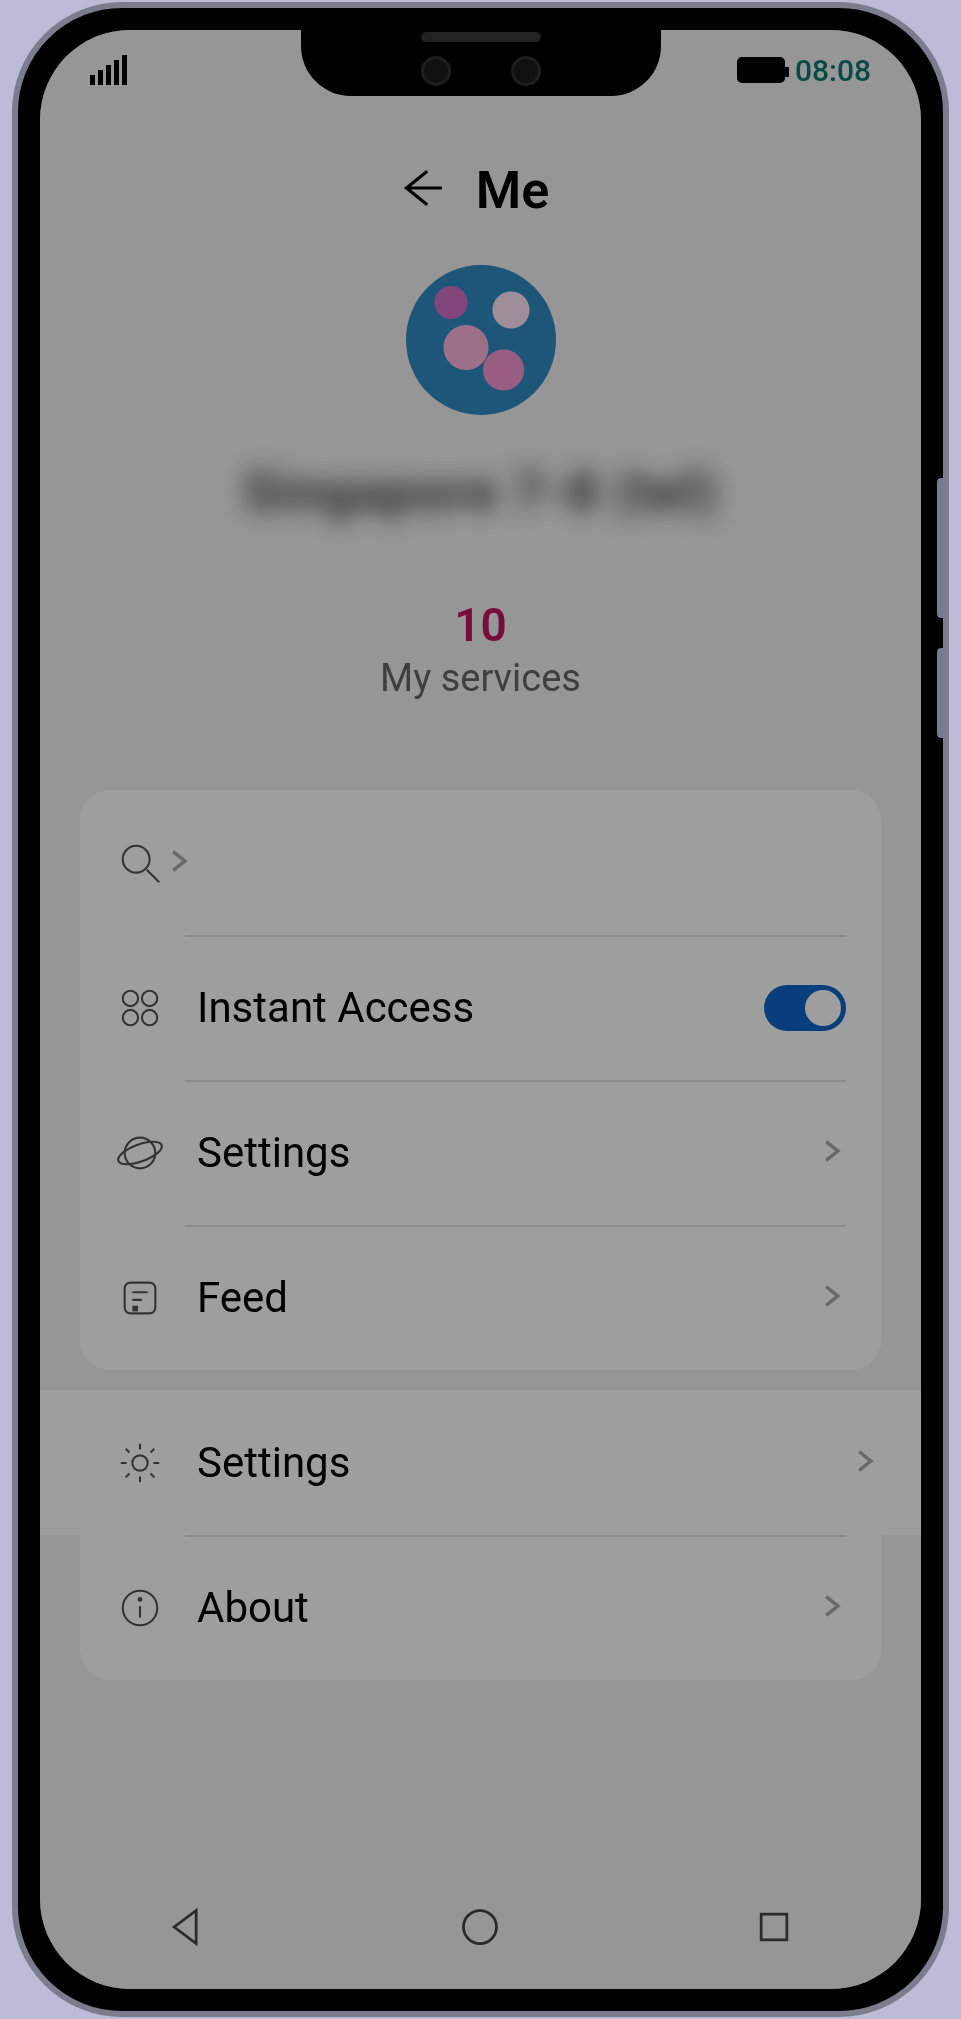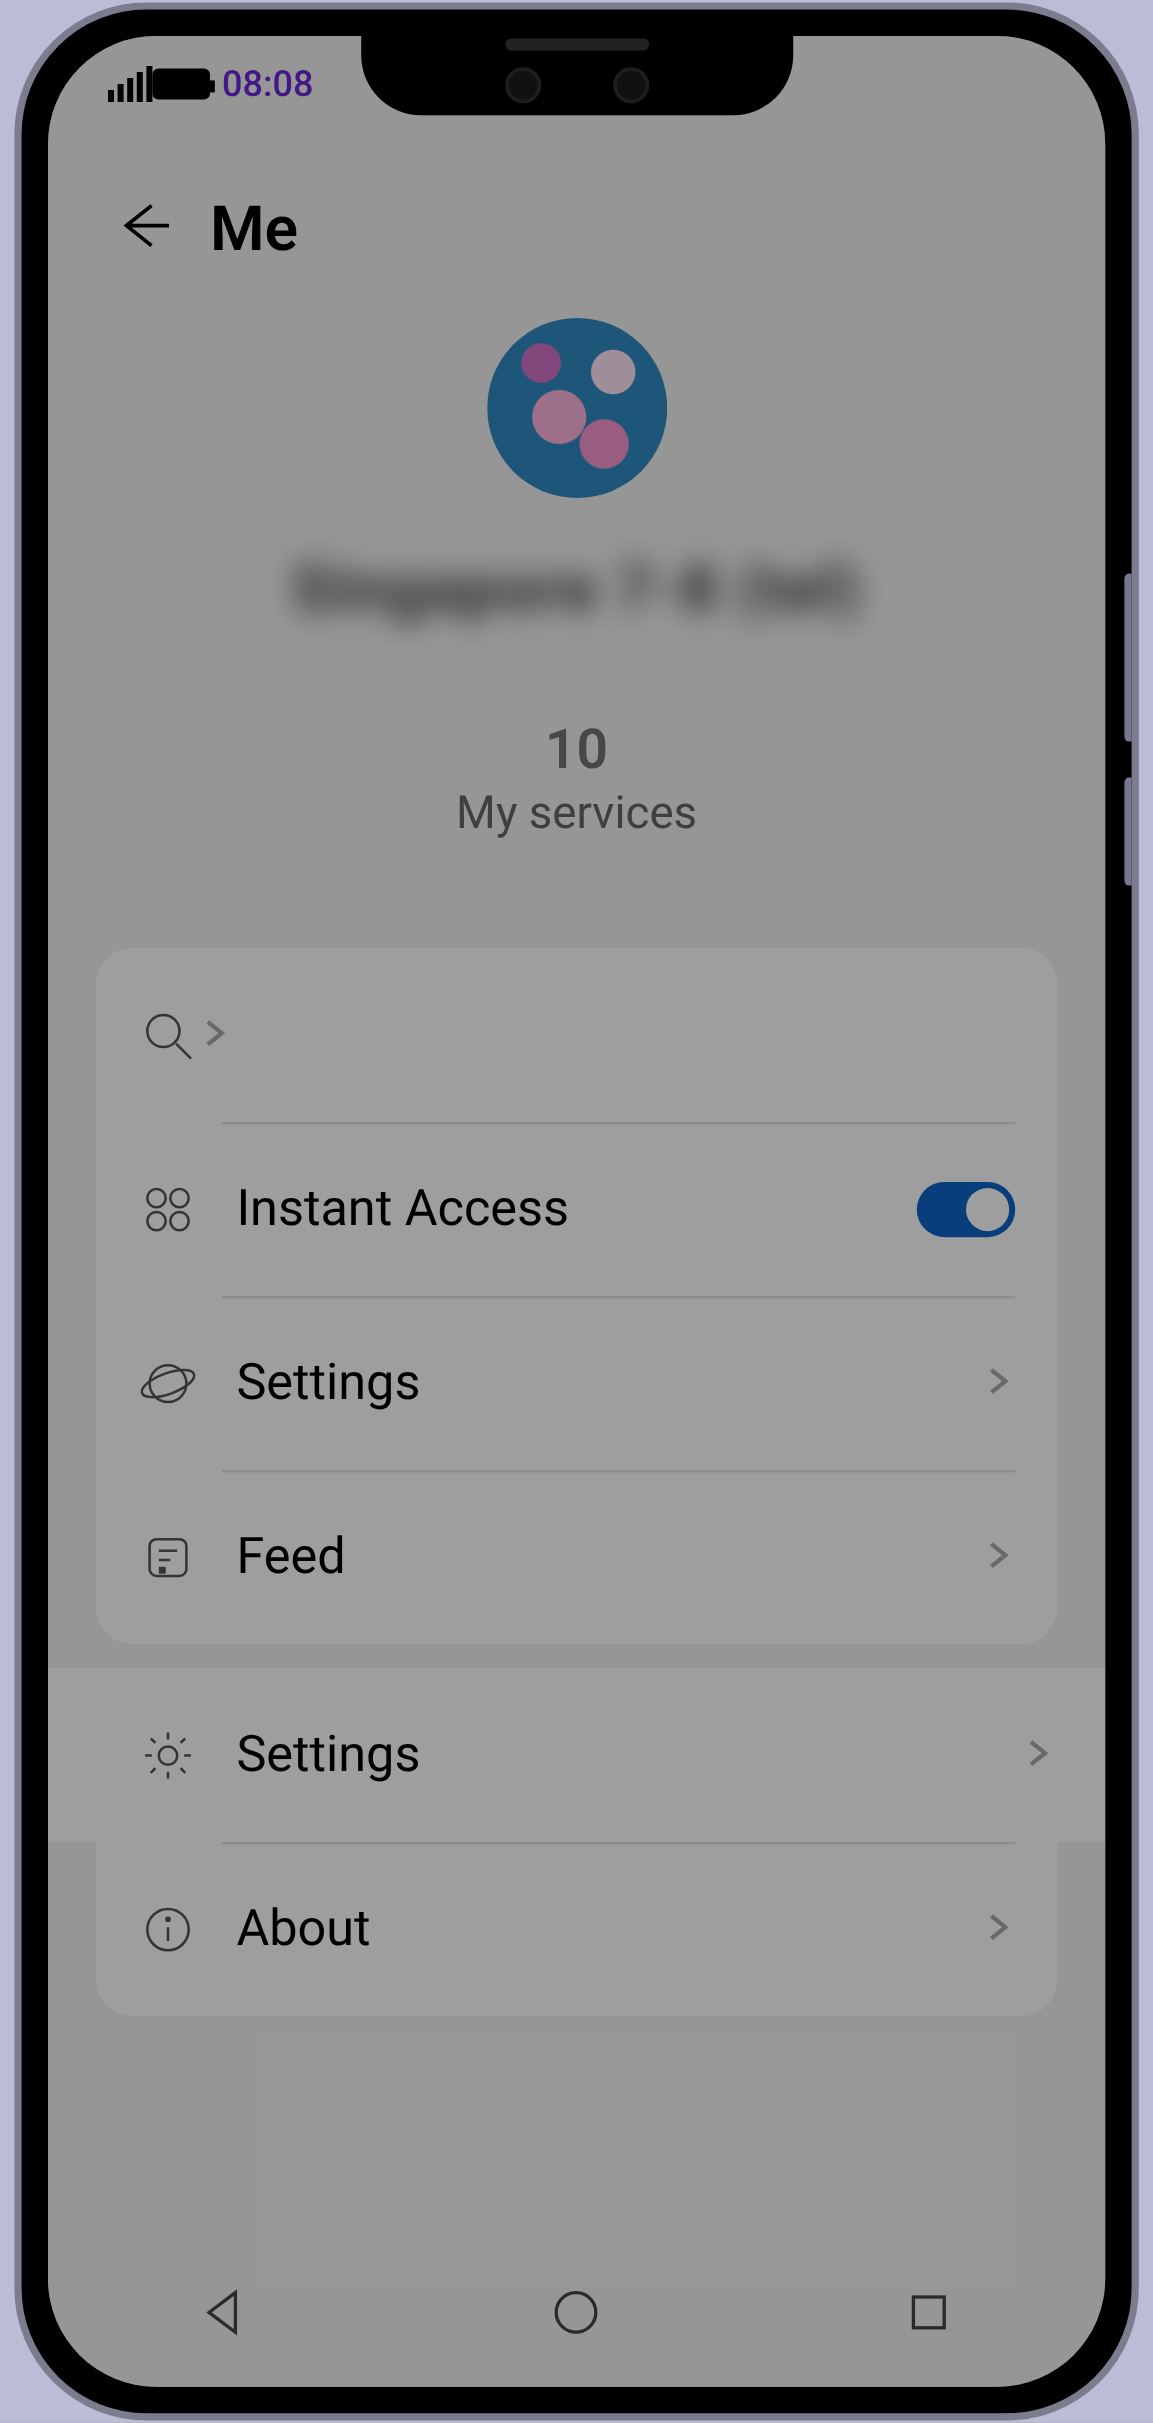--- a/index.html
+++ b/index.html
@@ -47,40 +47,41 @@
       width:120px;height:10px;border-radius:10px;background:#222;
     }
     .notch .cam{
       position:absolute;top:30px;width:30px;height:30px;border-radius:50%;
       background:#111;border:3px solid #1e1e1e;
     }
     .notch .cam.c1{left:120px}.notch .cam.c2{right:120px}
     
     .status {
       position:absolute; top:0; left:0; right:0; height:80px;
-      display:flex; align-items:center; justify-content:flex-start;
+      display:flex; align-items:center; justify-content:space-between;
       padding:0 50px;
-      color:#6d28d9; font-size:30px; font-weight:500;
+      color:#0f766e; font-size:30px; font-weight:500;
       z-index:5;
     }
     .sig-bars { display:flex; align-items:flex-end; gap:3px; }
     .sig-bars span{ width:5px; background:#000; display:block; }
     .sig-bars span:nth-child(1){height:10px}
     .sig-bars span:nth-child(2){height:15px}
     .sig-bars span:nth-child(3){height:20px}
     .sig-bars span:nth-child(4){height:25px}
     .sig-bars span:nth-child(5){height:30px}
     .status-right{display:flex;align-items:center;gap:10px}
     .batt{ width:48px;height:26px;border:3px solid #000;border-radius:5px;position:relative;background:#000 }
     .batt:after{content:"";position:absolute;right:-7px;top:7px;width:4px;height:10px;background:#000}
     
     .header{
       position:absolute; top:115px; left:0; right:16px; height:90px;
       display:flex; align-items:center; gap:30px; padding:0 55px;
       z-index:5;
+      justify-content:center;
     }
     .back-arrow svg{width:50px;height:50px;stroke:#000;stroke-width:3;fill:none}
     .header h1{ font-size:52px; font-weight:600; color:#000 }
     
     .profile{
       position:absolute; top:235px; left:0; right:0;
       display:flex; flex-direction:column; align-items:center;
       z-index:5;
     }
     .avatar{
@@ -91,21 +92,21 @@
         radial-gradient(circle at 65% 70%, #f797d1 0 20px, transparent 21px),
         radial-gradient(circle at 30% 25%, #d173c6 0 16px, transparent 17px),
         #2f8bc4;
     }
     .username{
       margin-top:45px;
       font-size:54px; font-weight:700; color:#3a3a3a;
       filter: blur(12px);
       letter-spacing:1px;
     }
-    .svc-count{ margin-top:75px; font-size:46px; font-weight:600; color:#737373 }
+    .svc-count{ margin-top:75px; font-size:46px; font-weight:600; color:#be185d }
     .svc-label{ margin-top:4px; font-size:38px; color:#666 }
     
     .card{
       position:absolute; left:40px; right:40px;
       background:#fff; border-radius:30px;
       z-index:5;
     }
     .card.c1{ top:760px; }
     .card.c2{ top:1360px; }
     .row{

